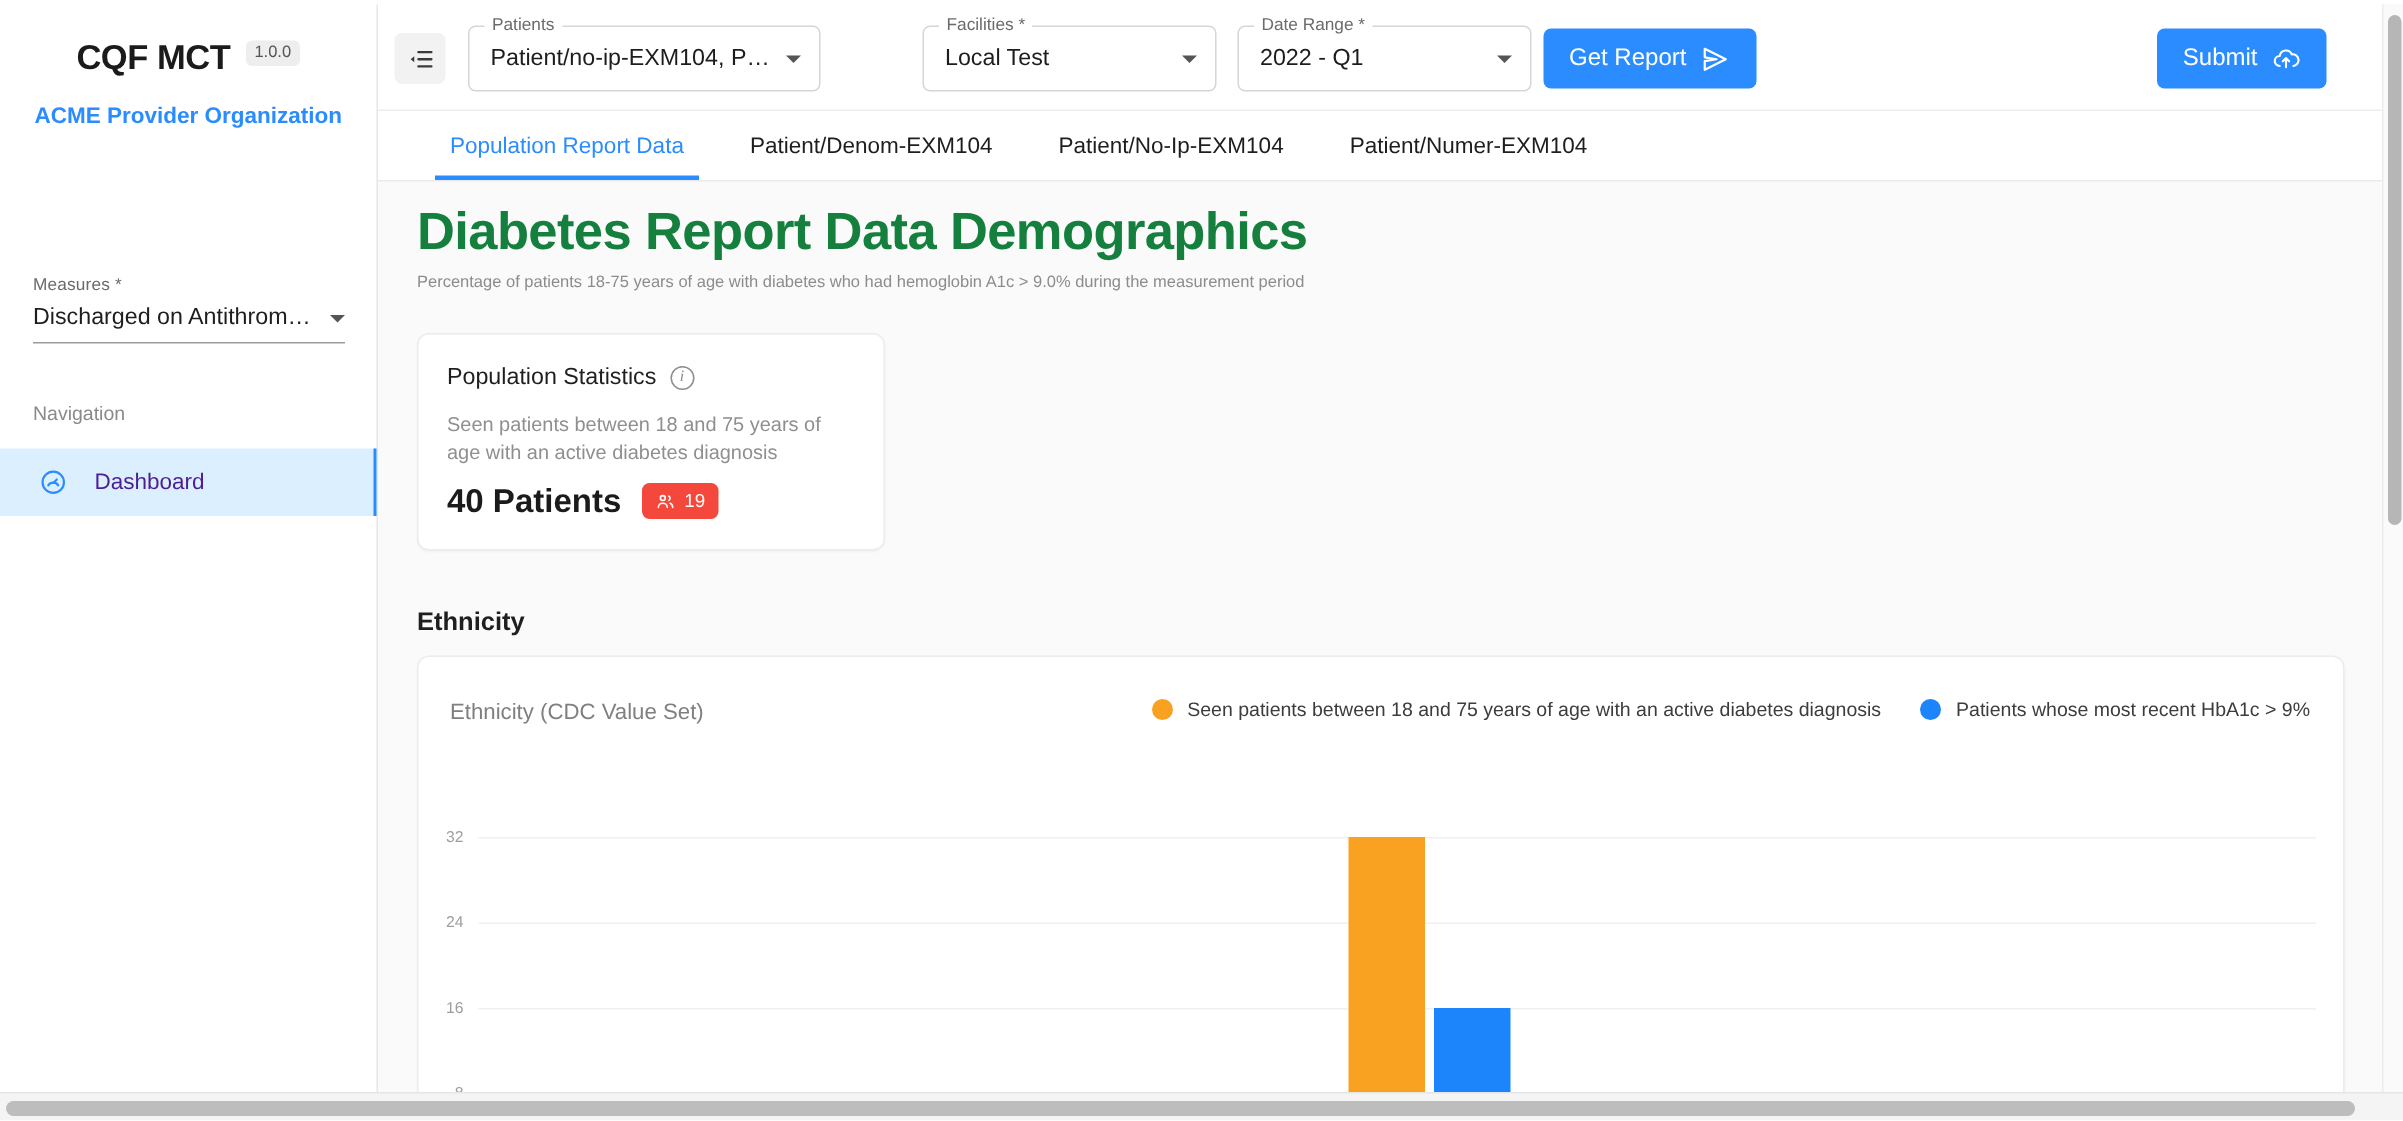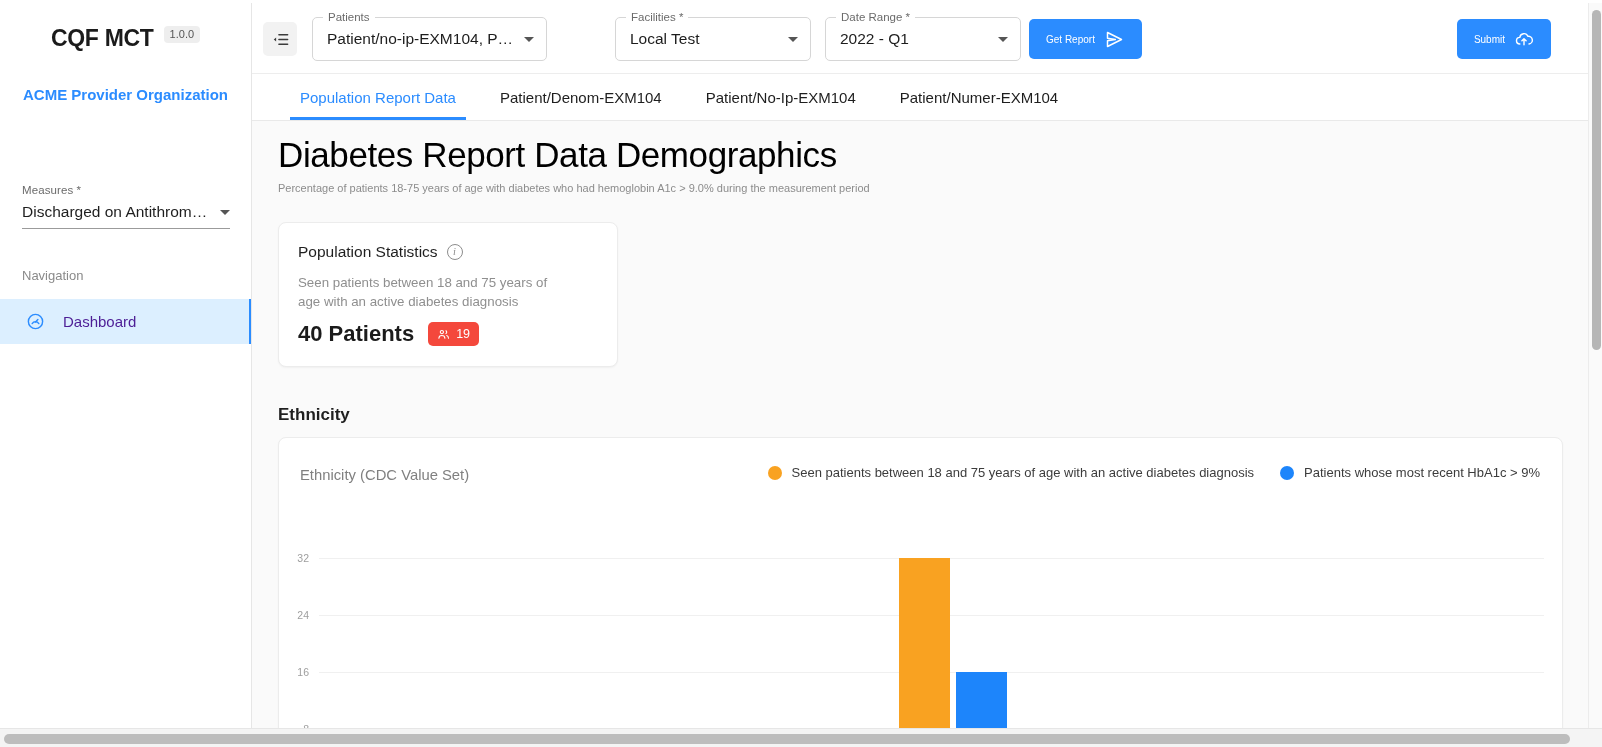--- a/index.html
+++ b/index.html
@@ -40,21 +40,21 @@
     font-size: 23px; font-weight: 700; color: #1b1b1b;
     letter-spacing: -0.3px;
   }
   .brand-version {
     font-size: 11px; color: #555; background: #eeeeee;
     border-radius: 4px; padding: 2px 6px 3px 6px;
     position: relative; top: -8px;
   }
   .org-name {
     text-align: center;
-    margin-top: 34px;
+    margin-top: 17px;
     font-size: 15px; font-weight: 700;
     color: #2b8cff;
   }
 
   .measures-block {
     position: absolute; left: 22px; top: 181px; width: 208px;
   }
   .field-label {
     font-size: 11.5px; color: #6b6b6b; letter-spacing: 0.1px;
   }
@@ -134,21 +134,21 @@
   #field-patients  { left: 60px;  width: 235px; }
   #field-facilities{ left: 363px; width: 196px; }
   #field-daterange { left: 573px; width: 196px; }
 
   .btn-primary {
     position: absolute; top: 16px; height: 40px;
     background: #2b8cff; border-radius: 5px;
     display: flex; align-items: center; justify-content: center;
     gap: 9px; color: #ffffff; cursor: pointer;
     padding: 0 17px;
-    font-size: 10px;
+    font-size: 16px;
   }
   #btn-get-report { left: 777px; }
   #btn-submit     { right: 38px; text-align: center; }
 
   
   #content {
     position: absolute; left: 252px; top: 74px;
     width: 1337px; height: 654px;
     background: #fafafa;
     overflow: hidden;
@@ -172,32 +172,32 @@
   }
   .tab.active { color: #2b8cff; }
   .tab.active::after {
     content: ""; position: absolute;
     left: 12px; right: 12px; bottom: 0; height: 3px;
     background: #2b8cff;
   }
 
   .page-title {
     position: absolute; left: 26px; top: 61px;
-    font-size: 35px; font-weight: 400; color: #000000;
+    font-size: 35px; font-weight: 700; color: #15803d;
     letter-spacing: -0.4px;
   }
   .page-subtitle {
     position: absolute; left: 26px; top: 108px;
     font-size: 11px; color: #8c8c8c;
   }
 
   
   #stat-card {
     position: absolute; left: 26px; top: 148px;
-    width: 340px; height: 145px;
+    width: 312px; height: 145px;
     background: #ffffff;
     border: 1px solid #ececec;
     border-radius: 8px;
     box-shadow: 0 1px 2px rgba(0,0,0,0.045);
     padding: 20px 20px 0 19px;
   }
   .stat-head {
     display: flex; align-items: center; gap: 9px;
     font-size: 15.5px; color: #1f1f1f;
   }

